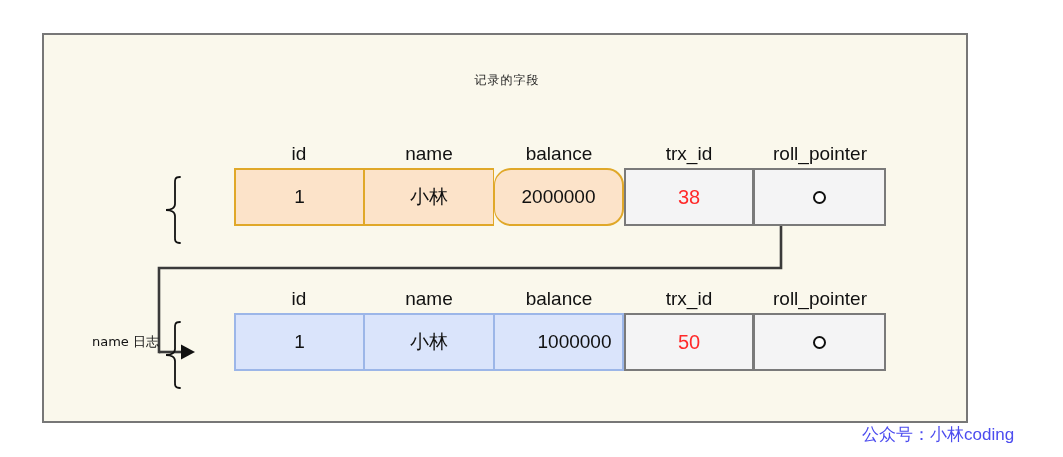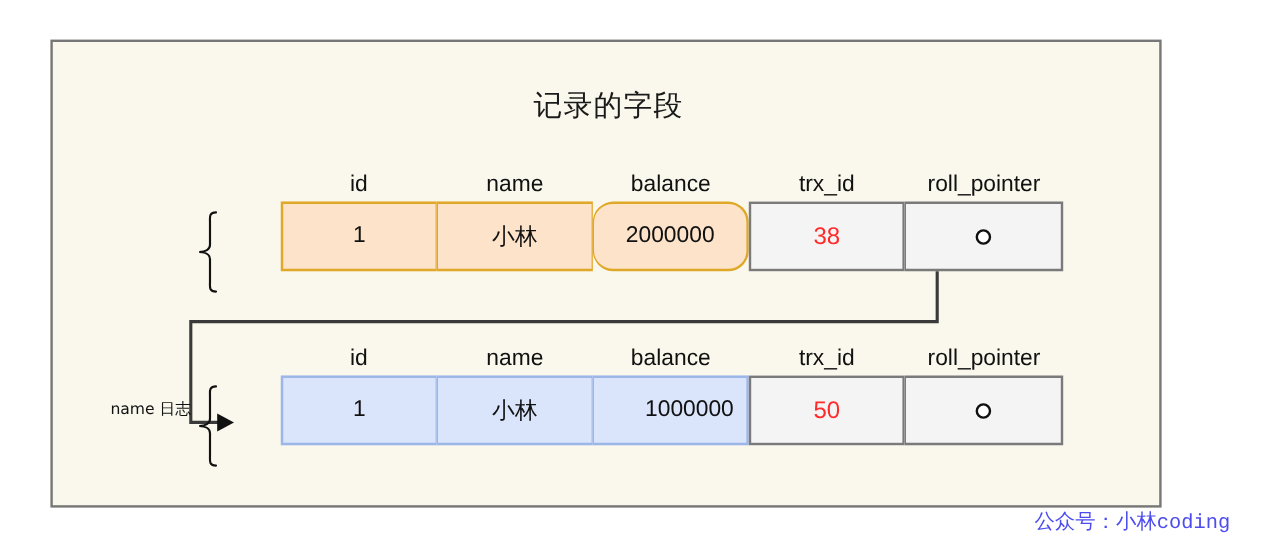--- a/index.html
+++ b/index.html
@@ -27,21 +27,21 @@
     border: 2px solid #777777;
     box-sizing: border-box;
   }
 
   #diagram-title {
     position: absolute;
     left: 0;
     top: 37px;
     width: 926px;
     text-align: center;
-    font-size: 24px;
+    font-size: 12px;
     color: #1a1a1a;
     letter-spacing: 1px;
     font-family: "DejaVu Sans", "Liberation Sans", sans-serif;
   }
 
   
   .record-block {
     position: absolute;
     left: 148px;
   }
@@ -152,21 +152,21 @@
   }
 
   
   #watermark {
     position: absolute;
     left: 862px;
     top: 423px;
     font-size: 17px;
     color: #4C4CEF;
     white-space: nowrap;
-    font-family: Liberation Mono, monospace;
+    font-family: Liberation Sans, sans-serif;
   }
 </style>
 </head>
 <body>
 
 <div id="card">
 
   <div id="diagram-title">记录的字段</div>
 
   <svg id="connector" viewBox="0 0 926 390" xmlns="http://www.w3.org/2000/svg">

